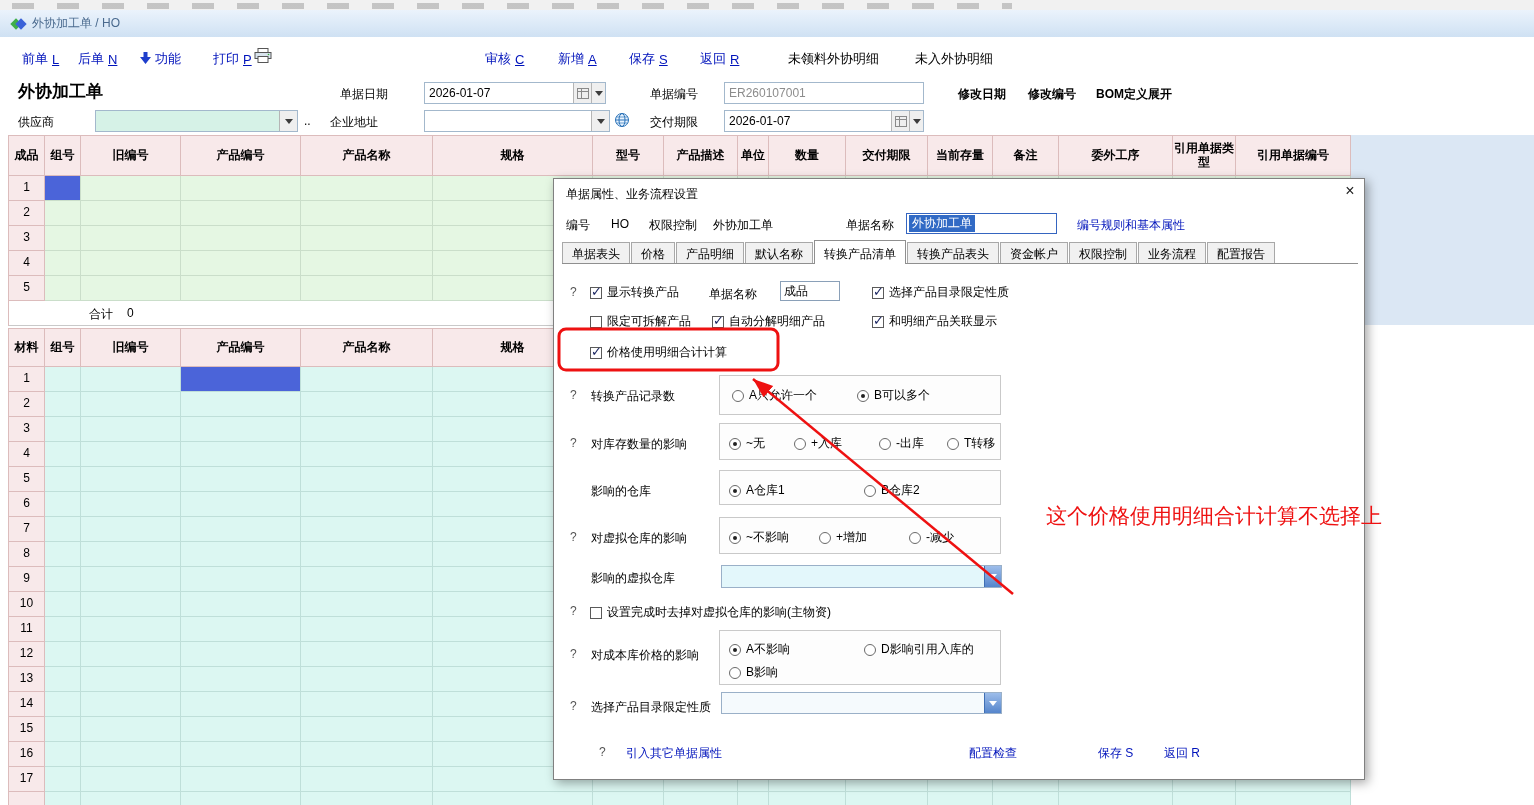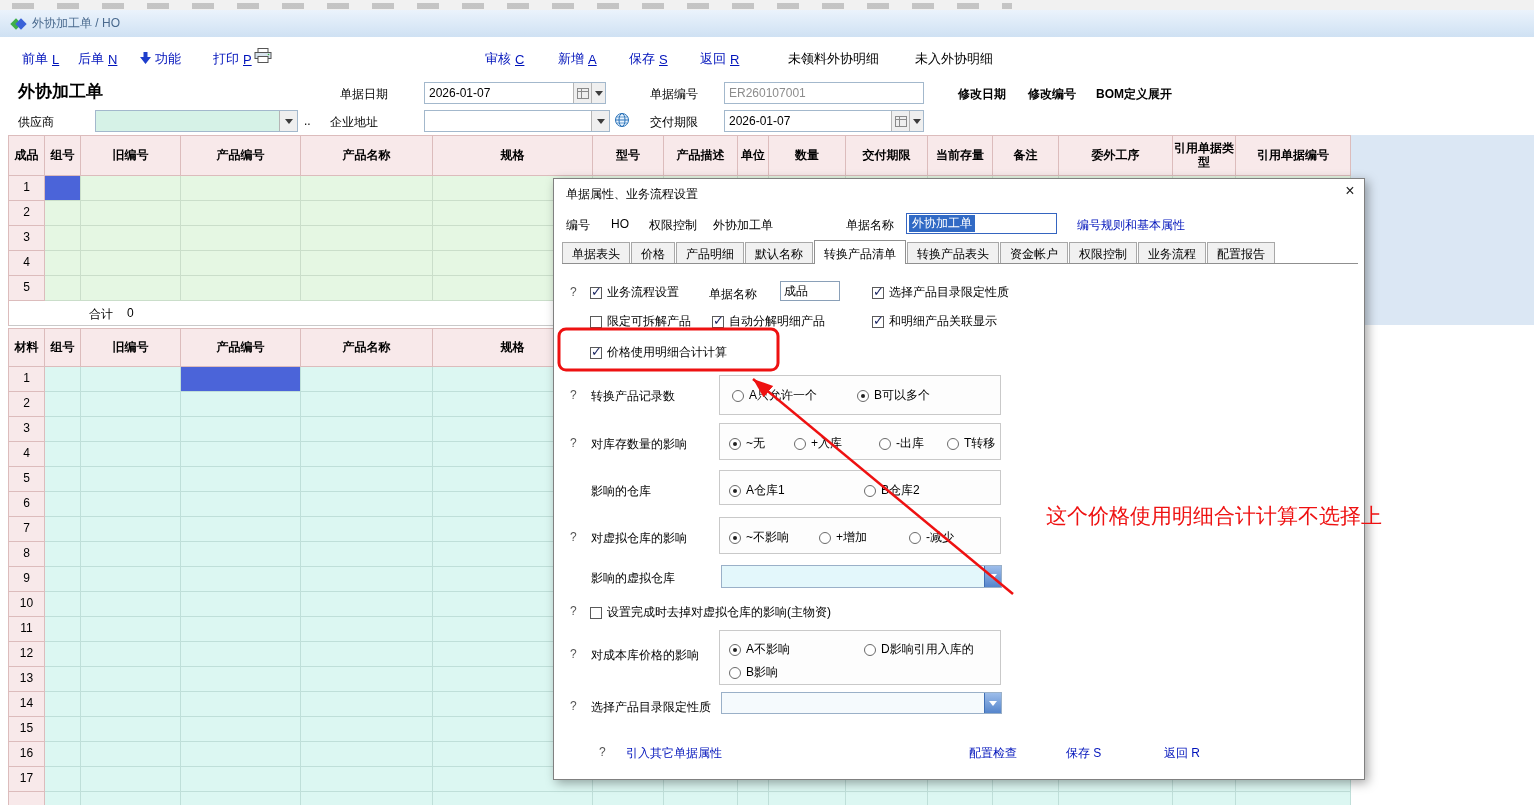--- a/index.html
+++ b/index.html
@@ -691,21 +691,21 @@
         <span class="dlg-tab">转换产品表头</span>
         <span class="dlg-tab">资金帐户</span>
         <span class="dlg-tab">权限控制</span>
         <span class="dlg-tab">业务流程</span>
         <span class="dlg-tab">配置报告</span>
       </div>
 
     <span class="q" style="left:16px;top:106px">?</span>
     <span class="chk on" style="left:36px;top:105px">
       <span class="chkbox"></span>
-        <span>业务流程设置</span>
+        <span>显示转换产品</span>
     </span>
     <span class="dlg-el" style="left:155px;top:107px">单据名称</span>
     <div class="dlg-el" style="left:226px;top:102px;width:60px;height:20px;border:1px solid #8aa0b8;box-sizing:border-box;display:flex;align-items:center;padding:0 3px">
       <span>成品</span>
     </div>
     <span class="chk on" style="left:318px;top:105px">
       <span class="chkbox"></span>
         <span>选择产品目录限定性质</span>
     </span>
 
@@ -821,21 +821,21 @@
     <div class="dcombo" style="left:167px;top:513px;width:281px;height:22px;background:#f5fafd">
       <span class="fill"></span>
         <span class="darr">
           <i class="tri white"></i>
         </span>
     </div>
 
     <span class="q" style="left:45px;top:566px">?</span>
     <span class="dlg-el link" style="left:72px;top:566px">引入其它单据属性</span>
     <span class="dlg-el link" style="left:415px;top:566px">配置检查</span>
-    <span class="dlg-el link" style="left:512px;top:566px">保存 S</span>
+    <span class="dlg-el link" style="left:544px;top:566px">保存 S</span>
     <span class="dlg-el link" style="left:610px;top:566px">返回 R</span>
   </div>
 
   <svg class="overlay" width="1534" height="805">
     <defs>
       <marker id="arrowhead" markerWidth="10" markerHeight="8" refX="8" refY="3" orient="auto" markerUnits="strokeWidth">
         <path d="M0,0 L8,3 L0,6 Z" fill="#ee1111"></path>
       </marker>
     </defs>
     <rect x="559" y="329" width="219" height="41" rx="7" fill="none" stroke="#ee1111" stroke-width="3"></rect>

